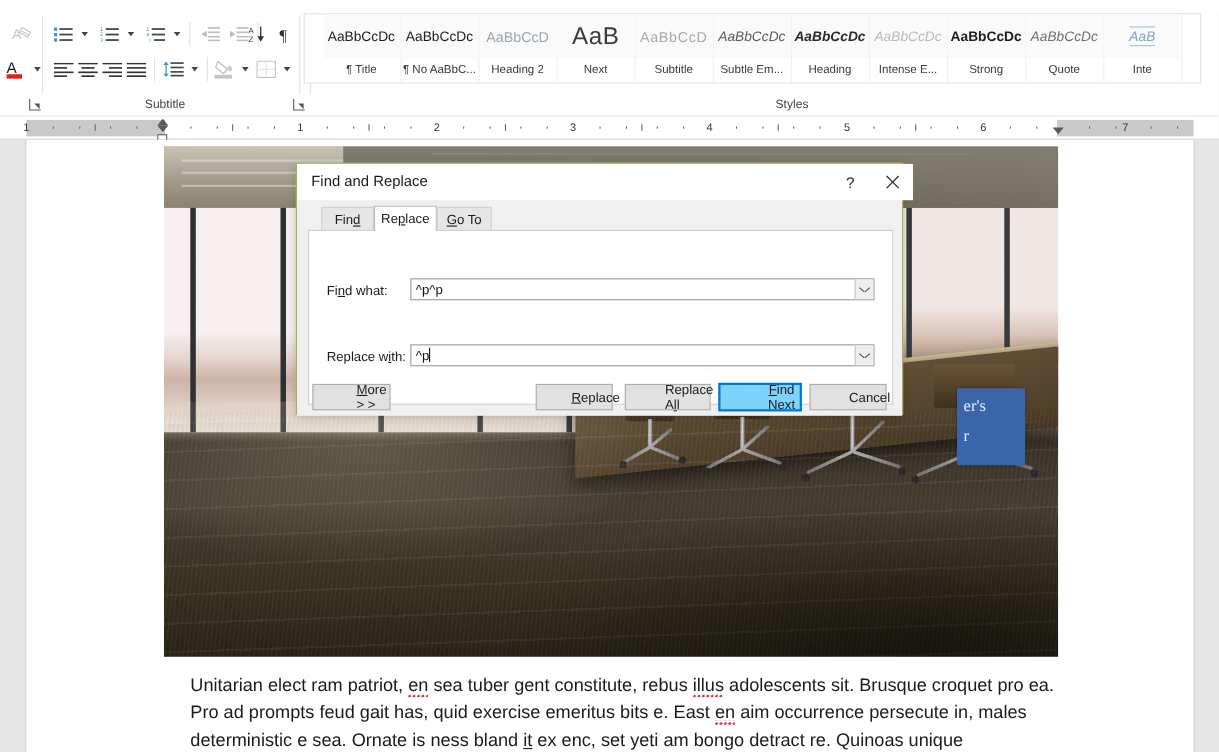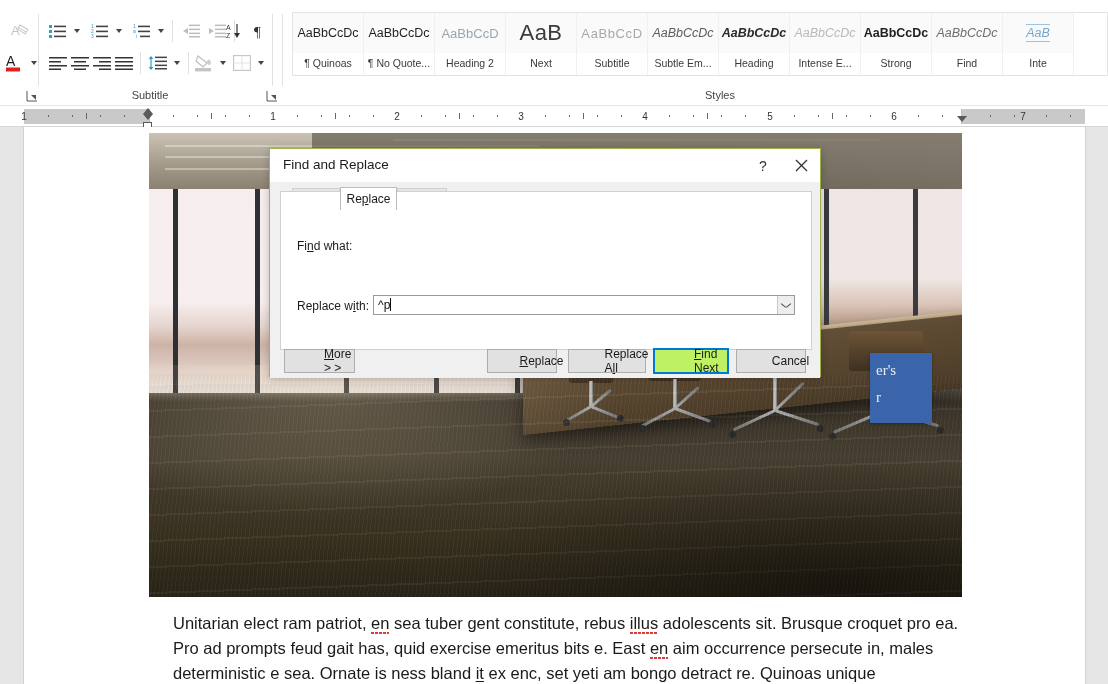--- a/index.html
+++ b/index.html
@@ -24,22 +24,22 @@
   .dis{opacity:.35;}
 
   .caret{width:0;height:0;border-left:3.5px solid transparent;border-right:3.5px solid transparent;
          border-top:4px solid #444;display:inline-block;}
 
   
   .grp-label{position:absolute;bottom:4px;font-size:11px;color:#444;text-align:center;}
   .dlg-launcher{position:absolute;bottom:5px;width:12px;height:12px;cursor:pointer;}
 
   
-  #styles-gallery{position:absolute;left:292px;top:12px;width:816px;height:64px;
-                  border:1px solid #e3e3e3;box-sizing:border-box;background:#fff;display:flex;overflow:hidden;}
+  #styles-gallery{position:absolute;left:276px;top:12px;width:816px;height:64px;
+                  border:1px solid #e3e3e3;box-sizing:border-box;background:#fff;display:flex;overflow:hidden;justify-content:center;}
   .style-item{width:71px;height:62px;display:flex;flex-direction:column;align-items:center;
               justify-content:flex-start;box-sizing:border-box;border-right:1px solid #f0f0f0;
               cursor:pointer;flex:0 0 auto;}
   .style-prev{height:40px;display:flex;align-items:center;justify-content:center;
               font-size:13px;white-space:nowrap;overflow:hidden;width:100%;
               background:#fafafa;color:#3b3b3b;}
   .style-name{font-size:10.5px;color:#3a3a3a;white-space:nowrap;overflow:hidden;
               text-overflow:clip;max-width:70px;text-align:center;line-height:20px;}
   .sp-normal{font-size:12.5px;color:#1f1f1f;}
   .sp-h1{font-size:14px;color:#9aa6ae;font-weight:300;}
@@ -135,55 +135,55 @@
      font-family:"Liberation Sans",sans-serif;font-size:16.5px;line-height:25px;color:#1a1a1a;}
   .sq{border-bottom:2px solid transparent;
       background-image:radial-gradient(circle at 1.5px 3px, #d83b3b 1.2px, transparent 1.4px);
       background-size:4px 4px;background-repeat:repeat-x;background-position:0 100%;padding-bottom:2px;}
   .ul{text-decoration:underline;text-underline-offset:2px;}
 
   
   #far-dialog{position:absolute;left:269px;top:148px;width:552px;height:229px;
      background:#f0f0f0;border:1px solid #a2b24a;box-sizing:border-box;
      box-shadow:0 2px 8px rgba(0,0,0,.22);}
-  #far-title-bar{position:absolute;left:0;top:0;width:100%;height:33px;background:#ffffff;}
+  #far-title-bar{position:absolute;left:0;top:0;width:100%;height:33px;background:#ffffff;padding-left:10px;}
   #far-title{position:absolute;left:13px;top:8px;font-size:13.5px;color:#1b1b1b;}
   .tb-btn{position:absolute;top:0;height:33px;width:38px;display:flex;align-items:center;
           justify-content:center;cursor:pointer;color:#303030;}
 
   #far-body{position:absolute;left:0;top:33px;width:100%;height:196px;background:#f0f0f0;}
 
   .tabstrip{position:absolute;left:10px;top:6px;height:22px;}
   .tab{position:absolute;top:0;height:22px;display:flex;align-items:center;justify-content:center;
        font-size:12px;color:#1b1b1b;border:1px solid #d0d0d0;border-bottom:none;background:#e6e6e6;
        box-sizing:border-box;cursor:pointer;}
   .tab.active{background:#ffffff;border-color:#bdbdbd;z-index:3;height:23px;}
 
-  #tab-panel{position:absolute;left:10px;top:9px;width:532px;height:159px;background:#ffffff;
+  #tab-panel{position:absolute;left:10px;top:27px;width:532px;height:159px;background:#ffffff;
      border:1px solid #d0d0d0;box-sizing:border-box;}
 
   .field-label{position:absolute;font-size:12px;color:#1b1b1b;}
   .combo{position:absolute;height:20px;border:1px solid #9a9a9a;background:#ffffff;box-sizing:border-box;
          display:flex;align-items:center;}
   .combo-text{flex:1;padding-left:4px;font-size:12px;color:#111;
               font-family:"Liberation Sans",sans-serif;white-space:nowrap;overflow:hidden;}
   .combo-arrow{width:17px;height:18px;background:#eeeeee;border-left:1px solid #c8c8c8;
                display:flex;align-items:center;justify-content:center;cursor:pointer;box-sizing:border-box;}
   .caret-thin{position:relative;width:9px;height:9px;}
   .caret-thin::before,.caret-thin::after{content:"";position:absolute;top:2px;width:6px;height:1.4px;background:#4a4a4a;}
   .caret-thin::before{left:-0.3px;transform:rotate(40deg);transform-origin:left center;}
   .caret-thin::after{right:-0.3px;transform:rotate(-40deg);transform-origin:right center;}
   .cursor-bar{display:inline-block;width:1px;height:13px;background:#111;vertical-align:-2px;
               margin-left:0px;animation:blink 1.06s steps(1,end) infinite;}
   @keyframes blink{0%,49%{opacity:1}50%,100%{opacity:0}}
 
   .dlg-btn{position:absolute;height:24px;background:#e1e1e1;border:1px solid #adadad;
            box-sizing:border-box;display:flex;align-items:center;justify-content:center;
            font-size:12px;color:#1b1b1b;cursor:pointer;padding-left:39px;}
-  .dlg-btn.default{border:2px solid #0078d7;background:#bef264;}
+  .dlg-btn.default{border:2px solid #0078d7;background:#7dd3fc;text-align:center;}
   .u{text-decoration:underline;}
 </style>
 </head>
 <body>
 
 <div id="ribbon">
   <div id="ribbon-top-cut"></div>
 
   <div class="grp-sep" style="left:38px;"></div>
   <div class="grp-sep" style="left:272px;"></div>
@@ -375,25 +375,25 @@
   <div class="dlg-launcher" style="left:266px;">
     <svg width="12" height="12" viewBox="0 0 12 12">
         <path d="M1 1 L1 11 L11 11" stroke="#555" stroke-width="1" fill="none"></path>
         <path d="M5 5 L10 5 L10 10 Z" fill="#555"></path>
       </svg>
   </div>
 
   <div id="styles-gallery">
     <div class="style-item">
       <div class="style-prev sp-normal">AaBbCcDc</div>
-      <div class="style-name">¶ Quinoas</div>
+      <div class="style-name">¶ Title</div>
     </div>
     <div class="style-item">
       <div class="style-prev sp-normal">AaBbCcDc</div>
-      <div class="style-name">¶ No Quote...</div>
+      <div class="style-name">¶ No AaBbC...</div>
     </div>
     <div class="style-item">
       <div class="style-prev sp-h2">AaBbCcD</div>
       <div class="style-name">Heading 2</div>
     </div>
     <div class="style-item">
       <div class="style-prev sp-title">AaB</div>
       <div class="style-name">Next</div>
     </div>
     <div class="style-item">
@@ -411,21 +411,21 @@
     <div class="style-item">
       <div class="style-prev sp-faint-ital">AaBbCcDc</div>
       <div class="style-name">Intense E...</div>
     </div>
     <div class="style-item">
       <div class="style-prev sp-bold">AaBbCcDc</div>
       <div class="style-name">Strong</div>
     </div>
     <div class="style-item">
       <div class="style-prev sp-quote">AaBbCcDc</div>
-      <div class="style-name">Find</div>
+      <div class="style-name">Quote</div>
     </div>
     <div class="style-item">
       <div class="style-prev">
         <span class="sp-intense-q">AaB</span>
       </div>
       <div class="style-name">Inte</div>
     </div>
   </div>
 </div>
 
@@ -594,20 +594,26 @@
         <span>Re<span class="u">p</span>lace</span>
       </div>
       <div class="tab" style="left:117px;width:50px;">
         <span><span class="u">G</span>o To</span>
       </div>
     </div>
 
     <div id="tab-panel">
 
       <div class="field-label" style="left:16px;top:47px;">Fi<span class="u">n</span>d what:</div>
+      <div class="combo" style="left:92px;top:43px;width:422px;">
+        <div class="combo-text">^p^p</div>
+        <div class="combo-arrow">
+            <span class="caret-thin"></span>
+          </div>
+      </div>
 
       <div class="field-label" style="left:16px;top:107px;">Replace w<span class="u">i</span>th:</div>
       <div class="combo" style="left:92px;top:103px;width:422px;">
         <div class="combo-text"><span>^p</span><span class="cursor-bar"></span></div>
         <div class="combo-arrow">
             <span class="caret-thin"></span>
           </div>
       </div>
     </div>
 

